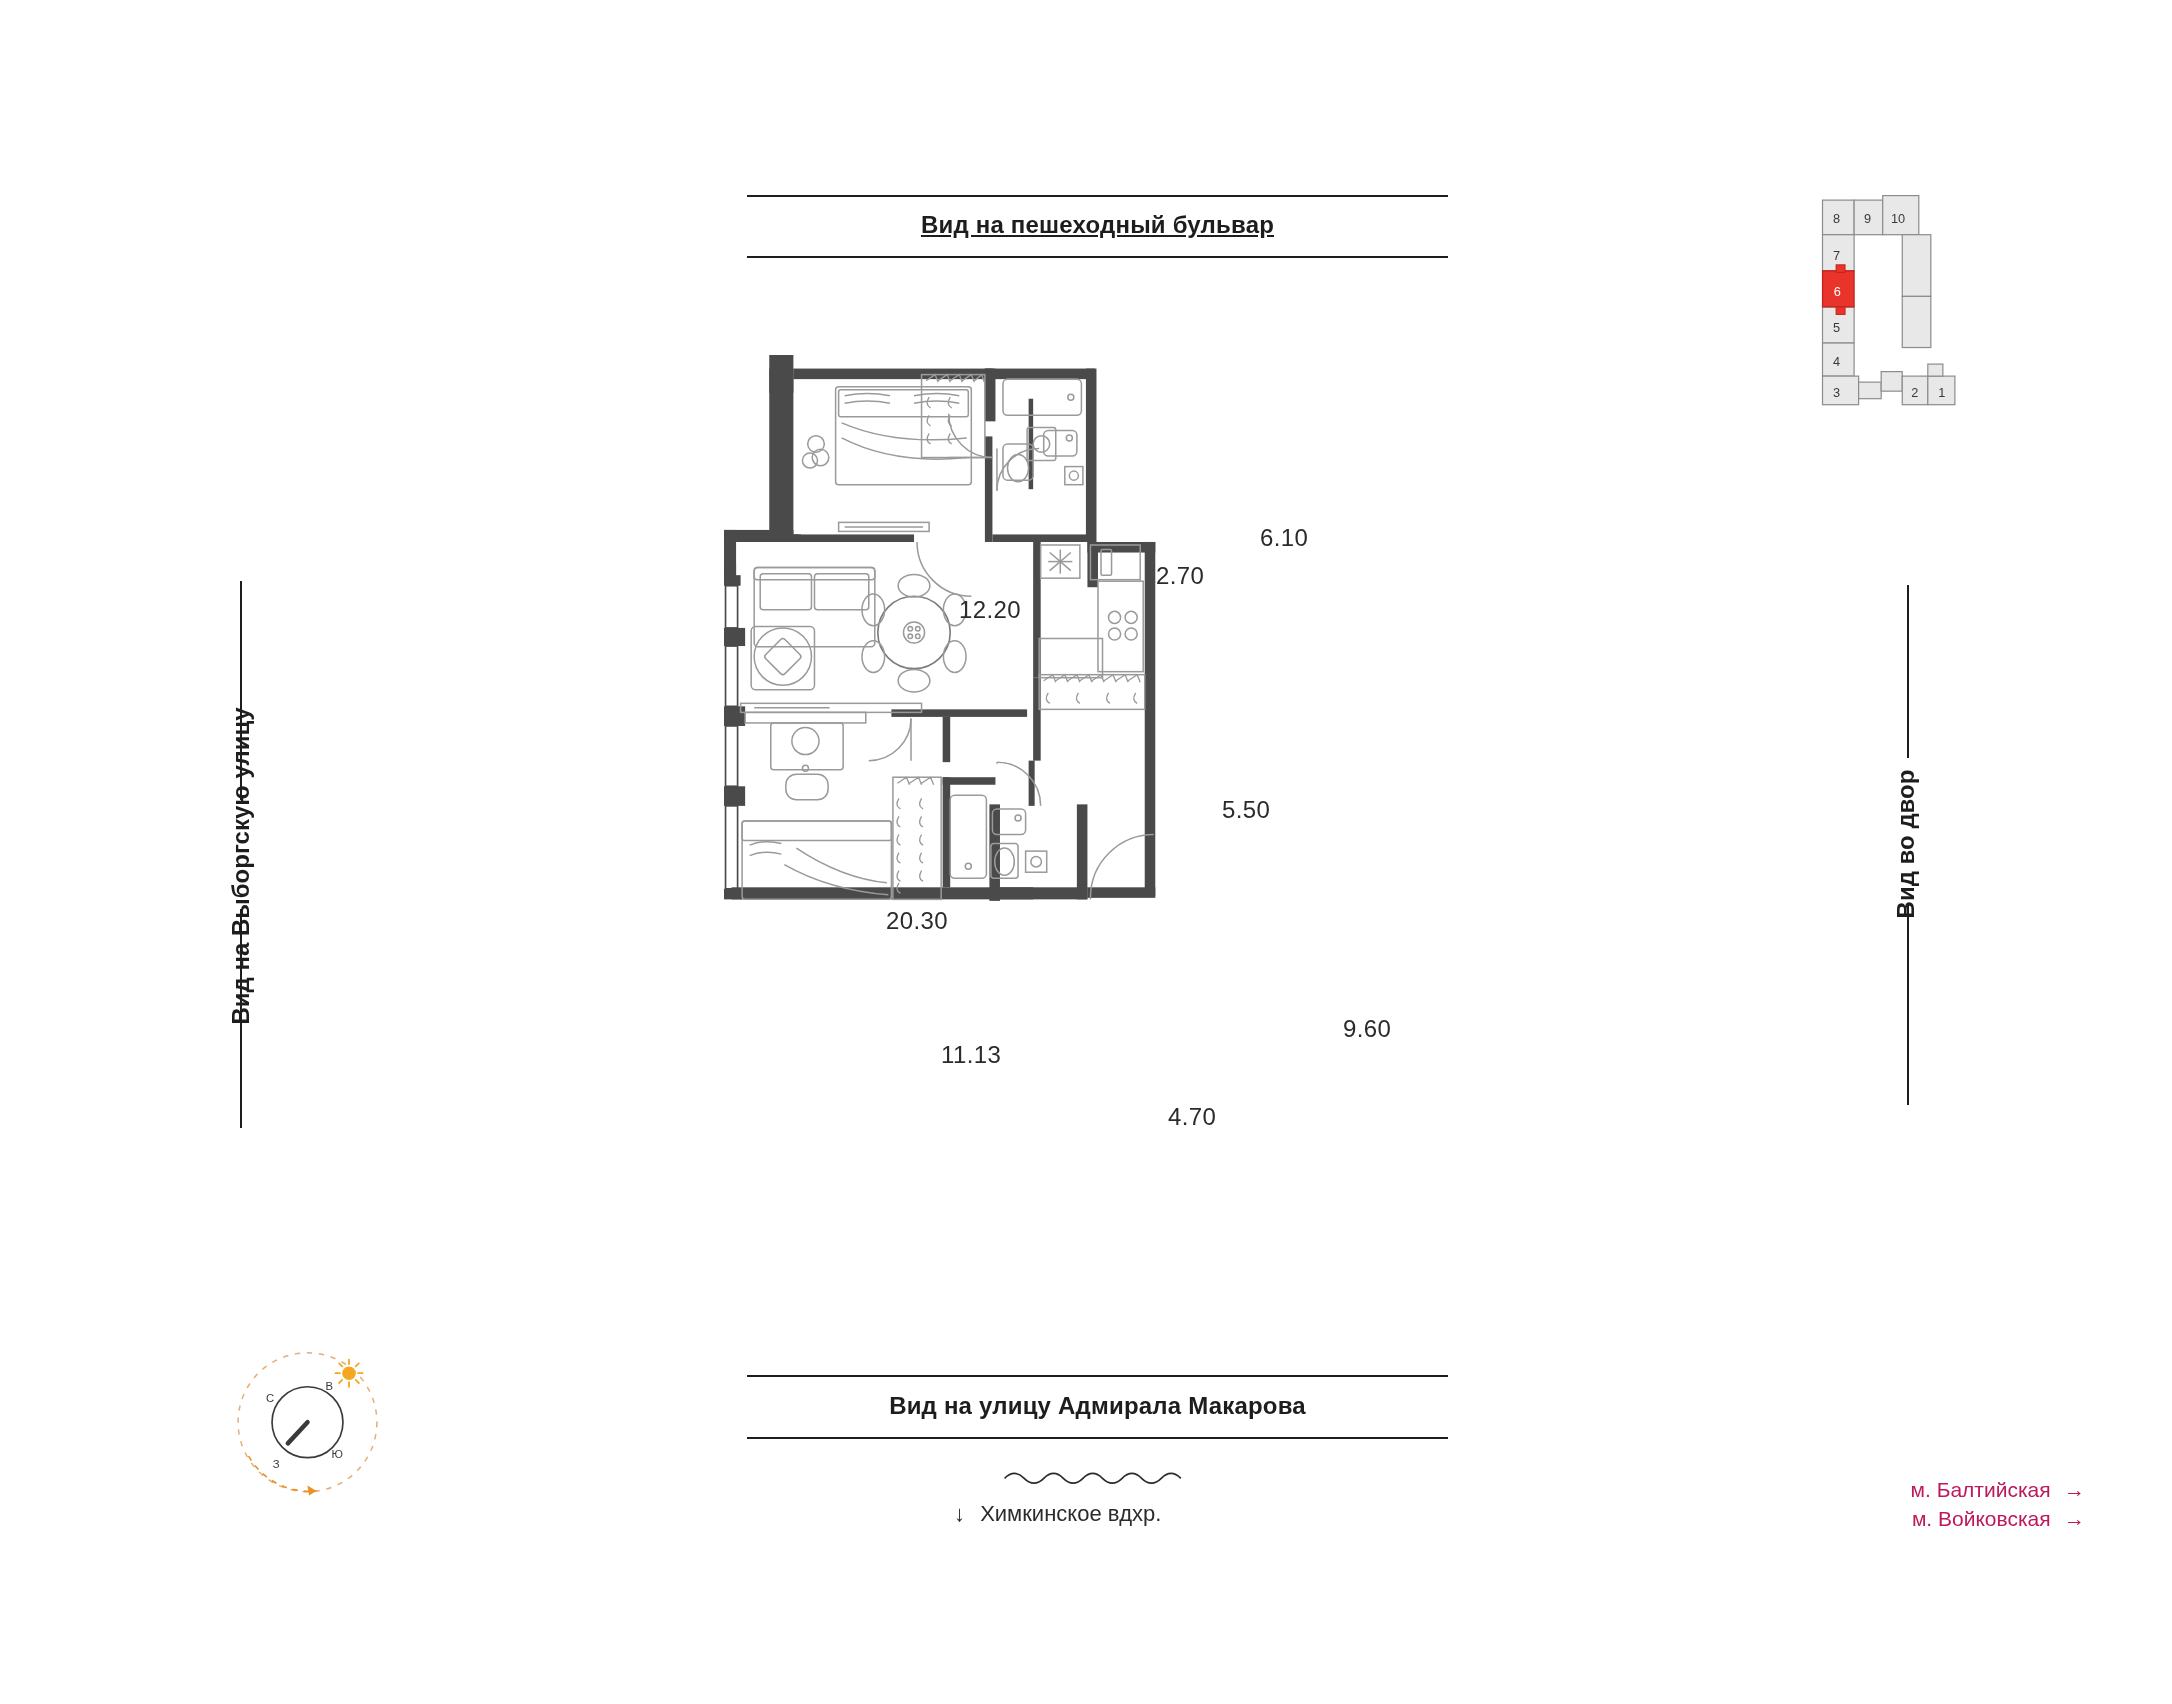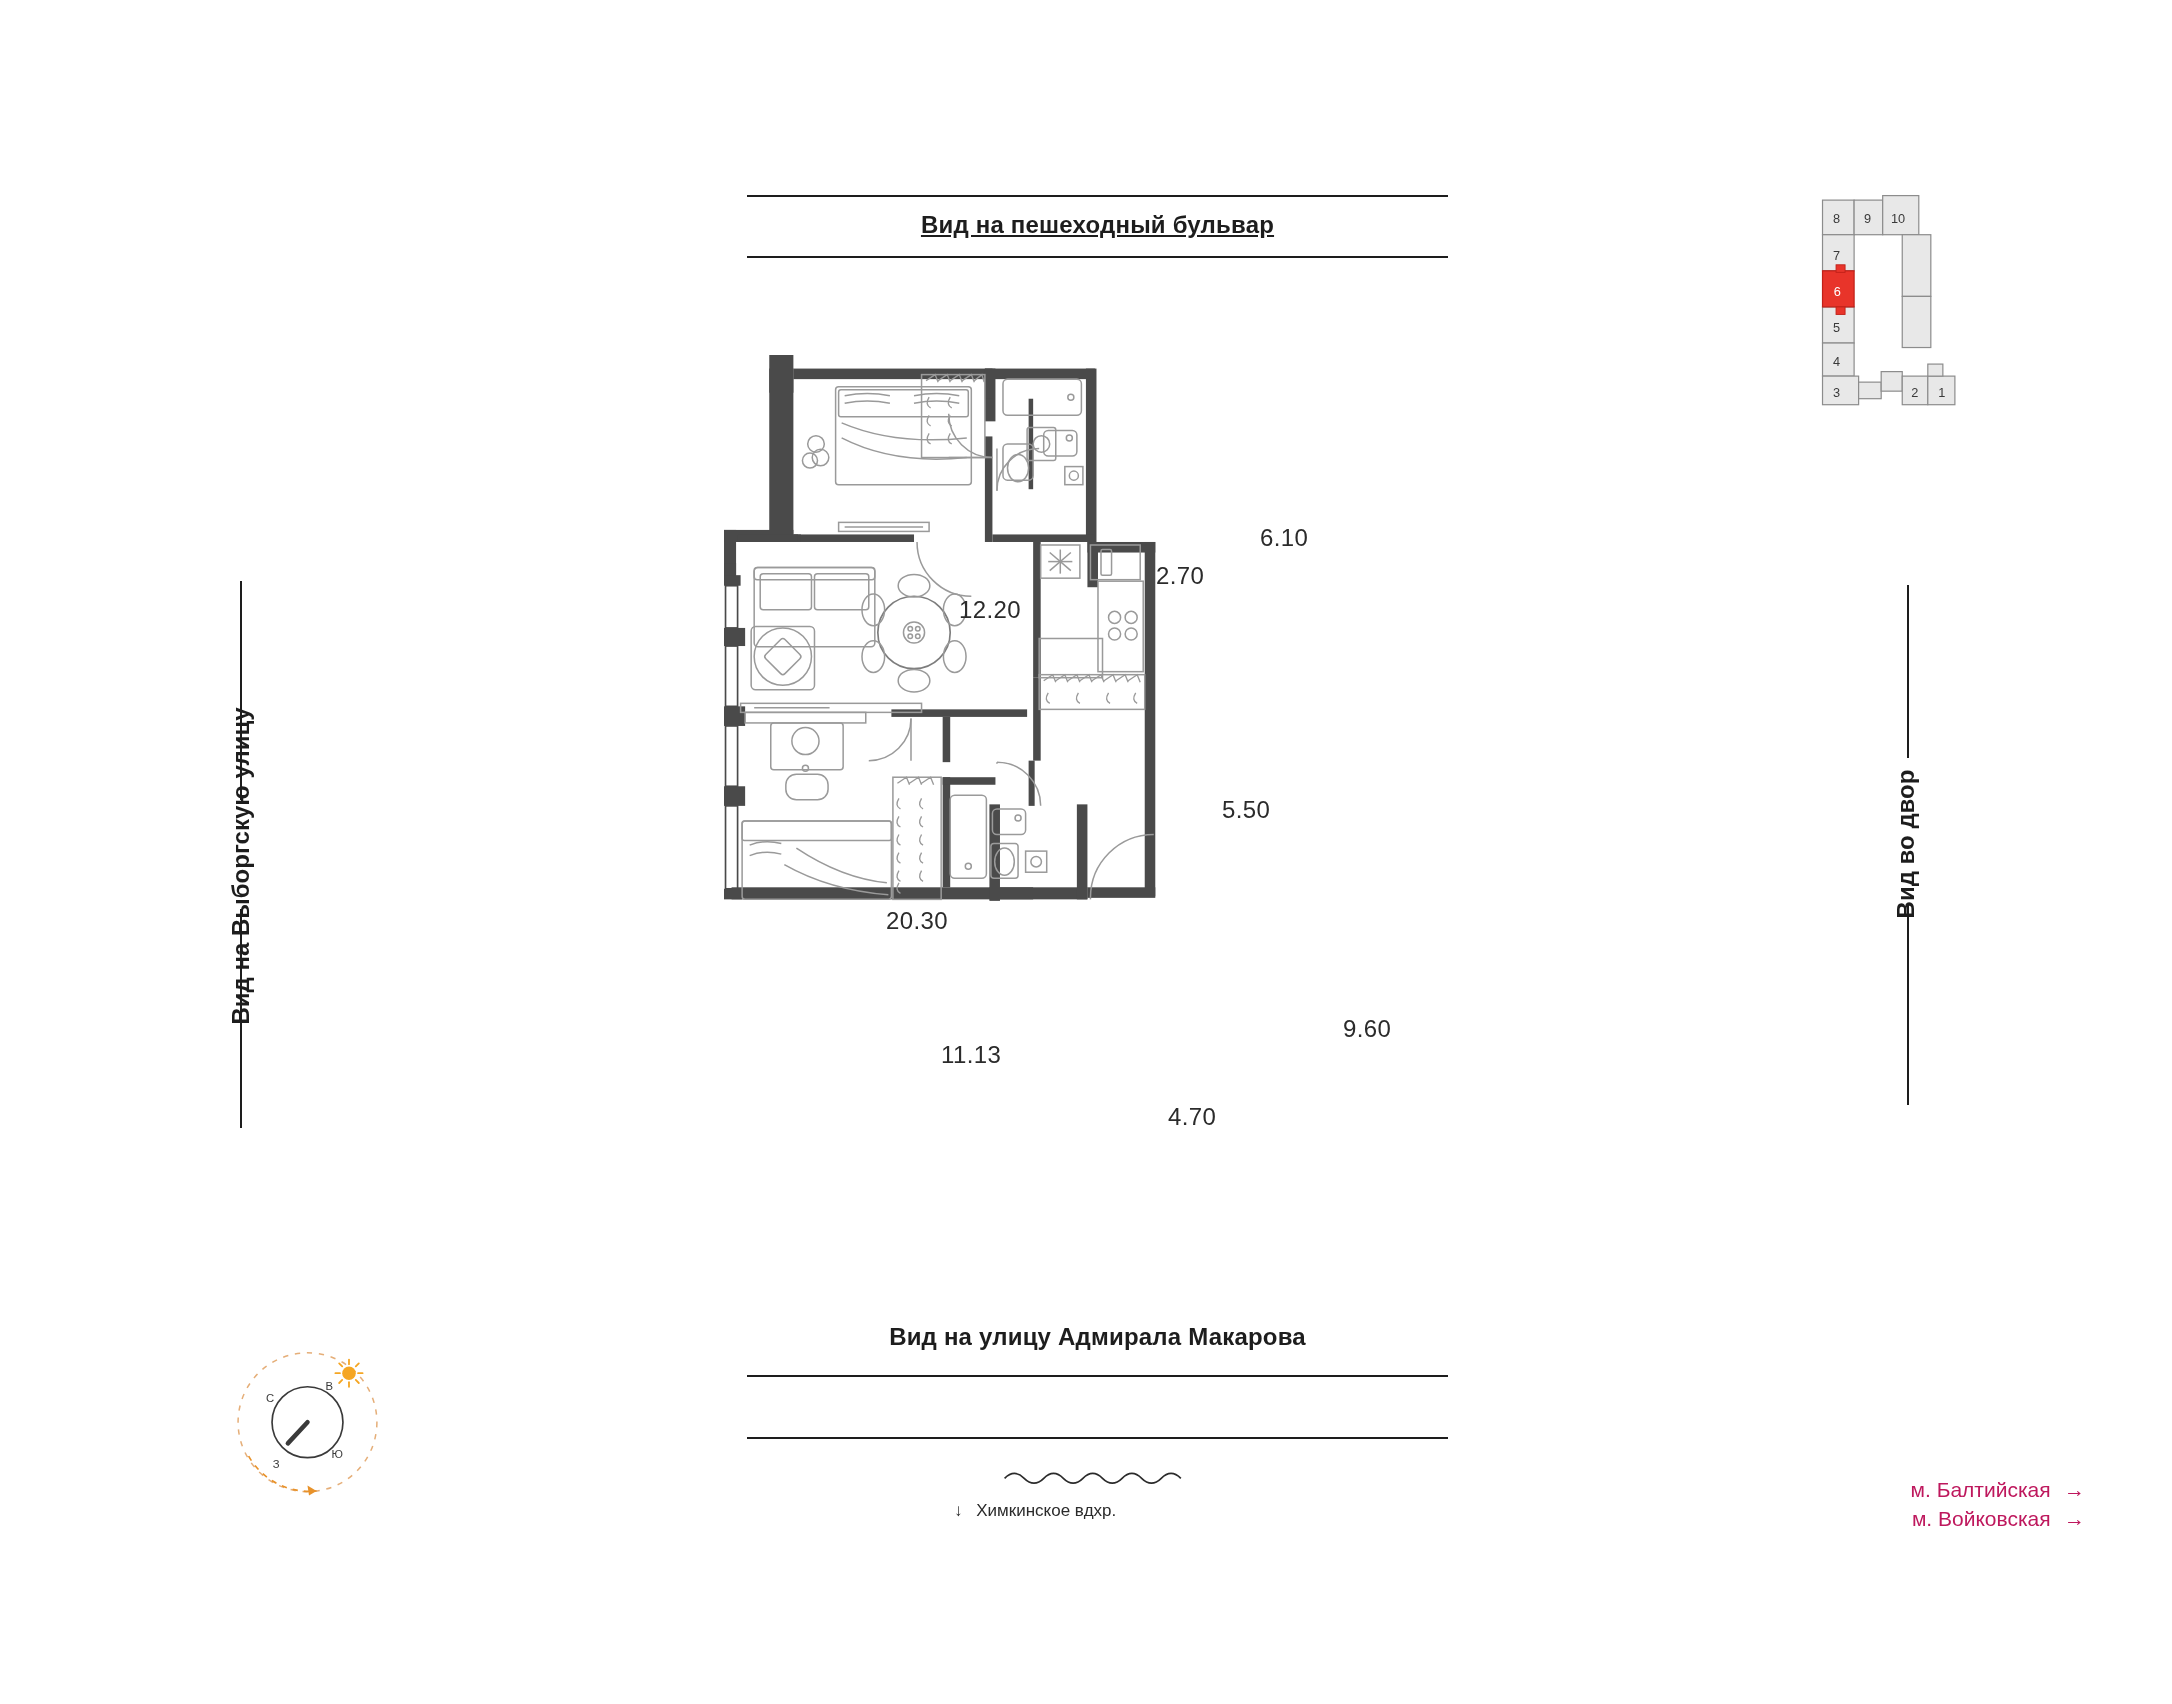--- a/index.html
+++ b/index.html
@@ -38,21 +38,21 @@
     text-align: center;
     font-size: 24px;
     font-weight: bold;
     letter-spacing: 0.2px;
     color: #1d1d1d;
     text-decoration: underline;
   }
   .caption-bottom {
     position: absolute;
     left: 747px;
-    top: 1323px;
+    top: 1392px;
     width: 701px;
     text-align: center;
     font-size: 24px;
     font-weight: bold;
     letter-spacing: 0.2px;
     color: #1d1d1d;
   }
   .caption-left {
     position: absolute;
     left: -22.6px;
@@ -90,21 +90,21 @@
     line-height: 29px;
     color: #be185d;
   }
   .metro div { white-space: nowrap; }
 
   
   .water-label {
     position: absolute;
     left: 954px;
     top: 1501px;
-    font-size: 17px;
+    font-size: 22px;
     color: #2b2b2b;
     white-space: nowrap;
   }
 
   
   .compass { position: absolute; left: 226px; top: 1343px; width: 166px; height: 166px; }
 
   
   .keyplan { position: absolute; left: 1818px; top: 192px; width: 173px; height: 287px; }
 

